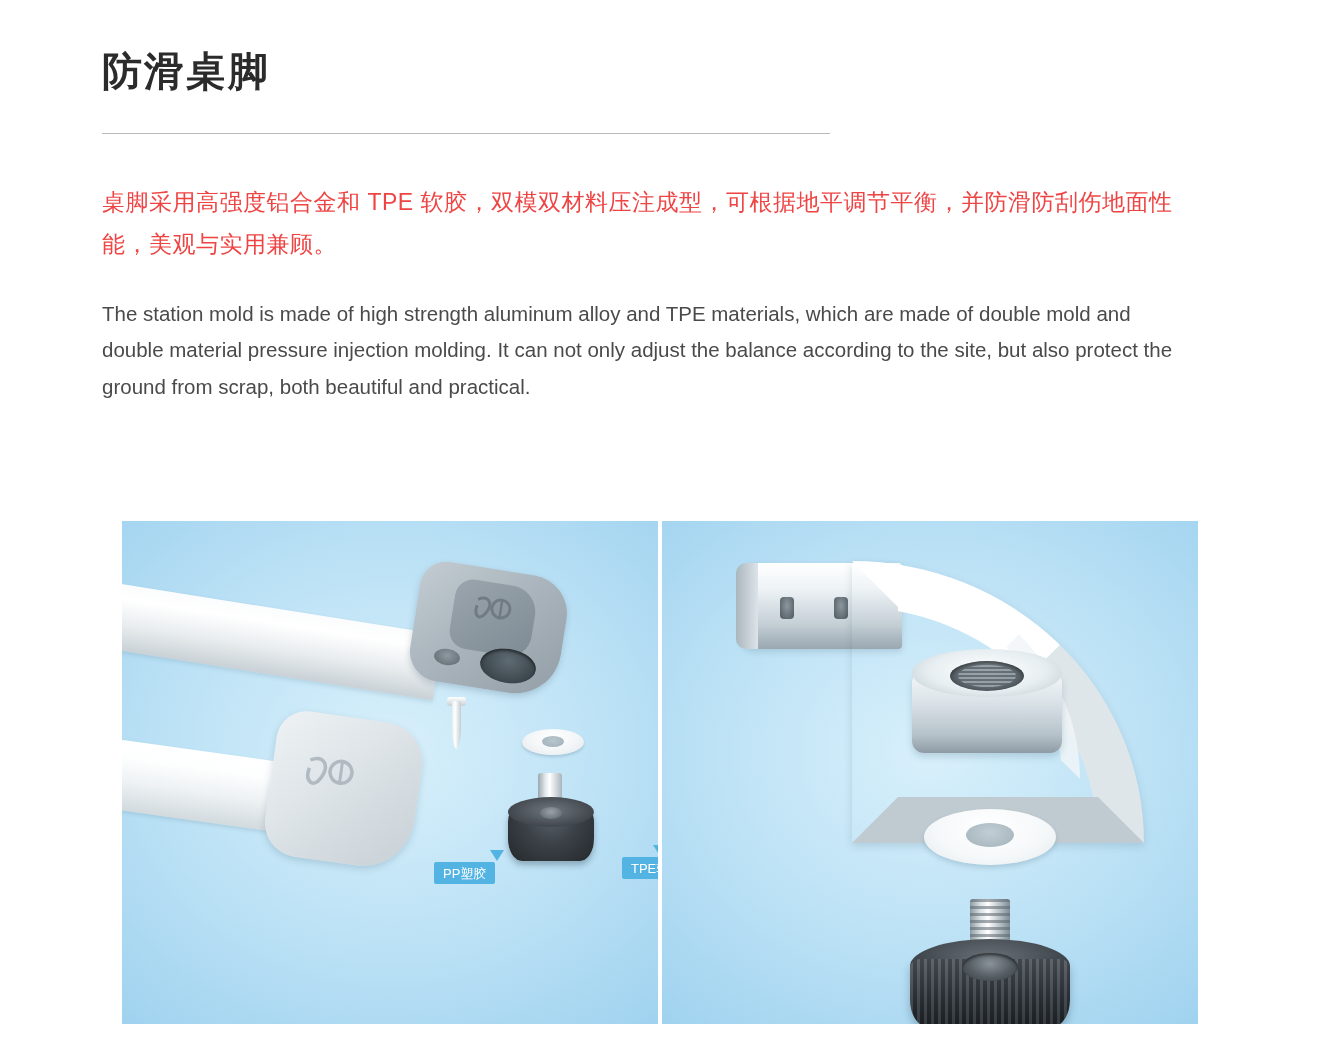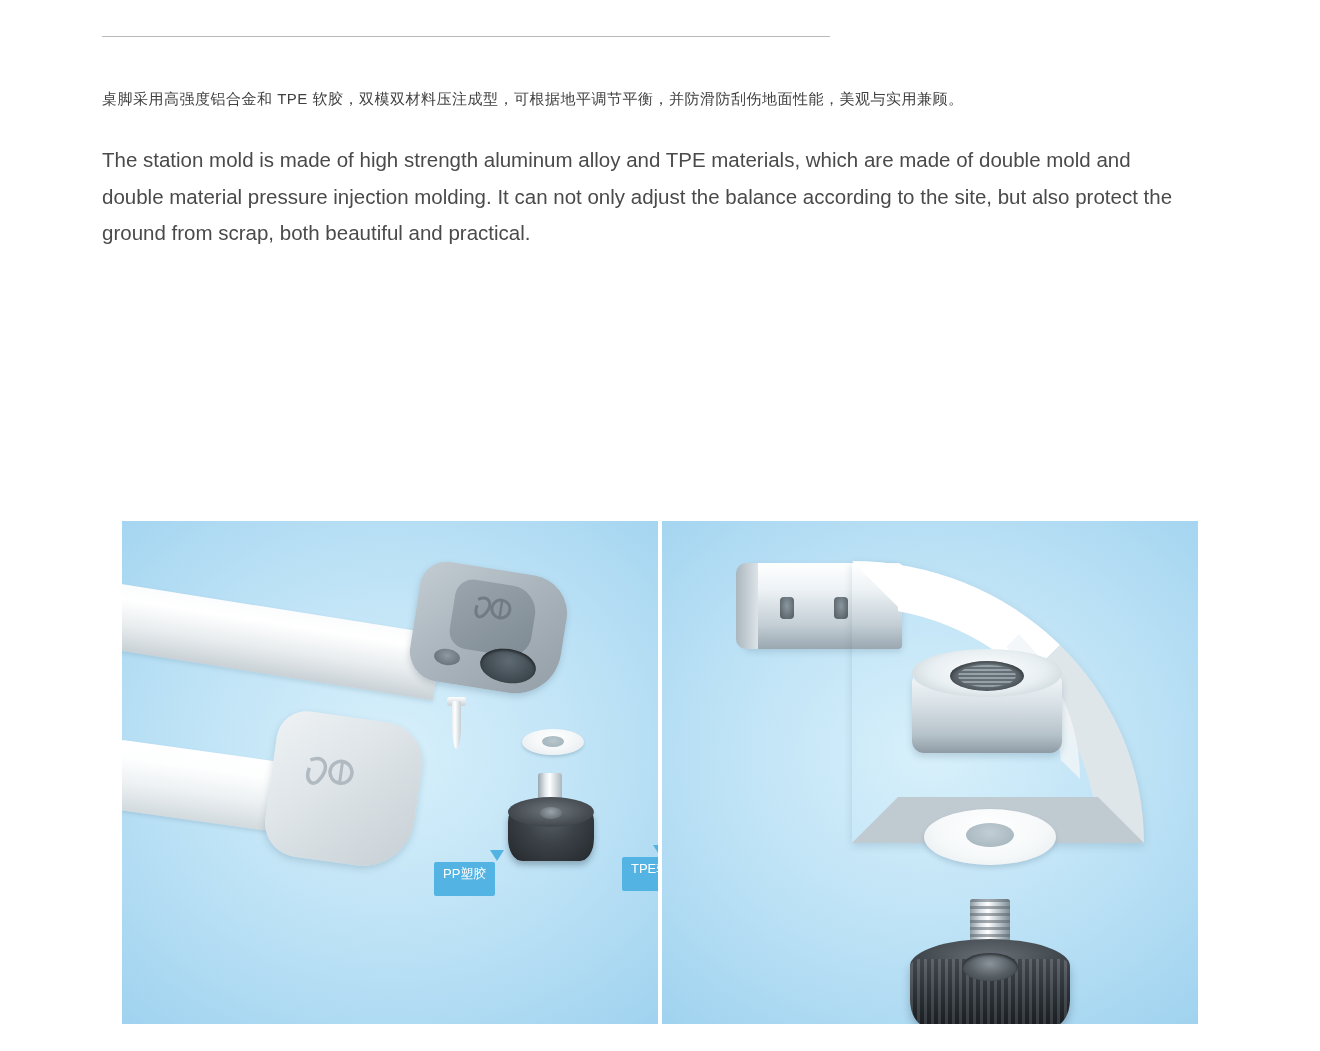--- a/index.html
+++ b/index.html
@@ -36,23 +36,23 @@
     font-family: "Liberation Sans", sans-serif;
   }
   .title-rule {
     margin-top: 36px;
     width: 728px;
     height: 1px;
     background: #b9b9b9;
   }
   .para-cn {
     margin-top: 48px;
-    font-size: 15px;
+    font-size: 23px;
     line-height: 1.82;
-    color: #404040;
+    color: #ef4444;
     letter-spacing: 0.5px;
     width: 1090px;
   }
   .para-en {
     margin-top: 30px;
     font-size: 20.5px;
     line-height: 1.78;
     color: #4a4a4a;
     width: 1090px;
   }
@@ -185,21 +185,21 @@
     background: radial-gradient(ellipse at 50% 40%, #9aa3aa, #5b6268);
     border-radius: 50%;
   }
   
   .callout {
     position: absolute;
     background: #53b4e4;
     color: #ffffff;
     font-size: 13px;
     line-height: 1;
-    padding: 5px 9px 16px 9px;
+    padding: 5px 9px 4px 9px;
     border-radius: 2px;
     white-space: nowrap;
     font-family: "Liberation Sans", sans-serif;
   }
   .callout-arrow {
     position: absolute;
     width: 0; height: 0;
     border-left: 7px solid transparent;
     border-right: 7px solid transparent;
     border-bottom: 11px solid #53b4e4;
@@ -305,20 +305,21 @@
     border-radius: 50%;
     box-shadow: inset 0 2px 3px rgba(0,0,0,.5);
   }
 </style>
 </head>
 <body>
 
 <div class="page">
 
   <div class="content">
+    <h1 class="page-title">防滑桌脚</h1>
     <div class="title-rule"></div>
     <p class="para-cn">桌脚采用高强度铝合金和 TPE 软胶，双模双材料压注成型，可根据地平调节平衡，并防滑防刮伤地面性能，美观与实用兼顾。</p>
     <p class="para-en">The station mold is made of high strength aluminum alloy and TPE materials, which are made of double mold and double material pressure injection molding. It can not only adjust the balance according to the site, but also protect the ground from scrap, both beautiful and practical.</p>
   </div>
 
   <div class="figure">
 
     <div class="panel left">
 
       <div class="shape l-tube-up"></div>

